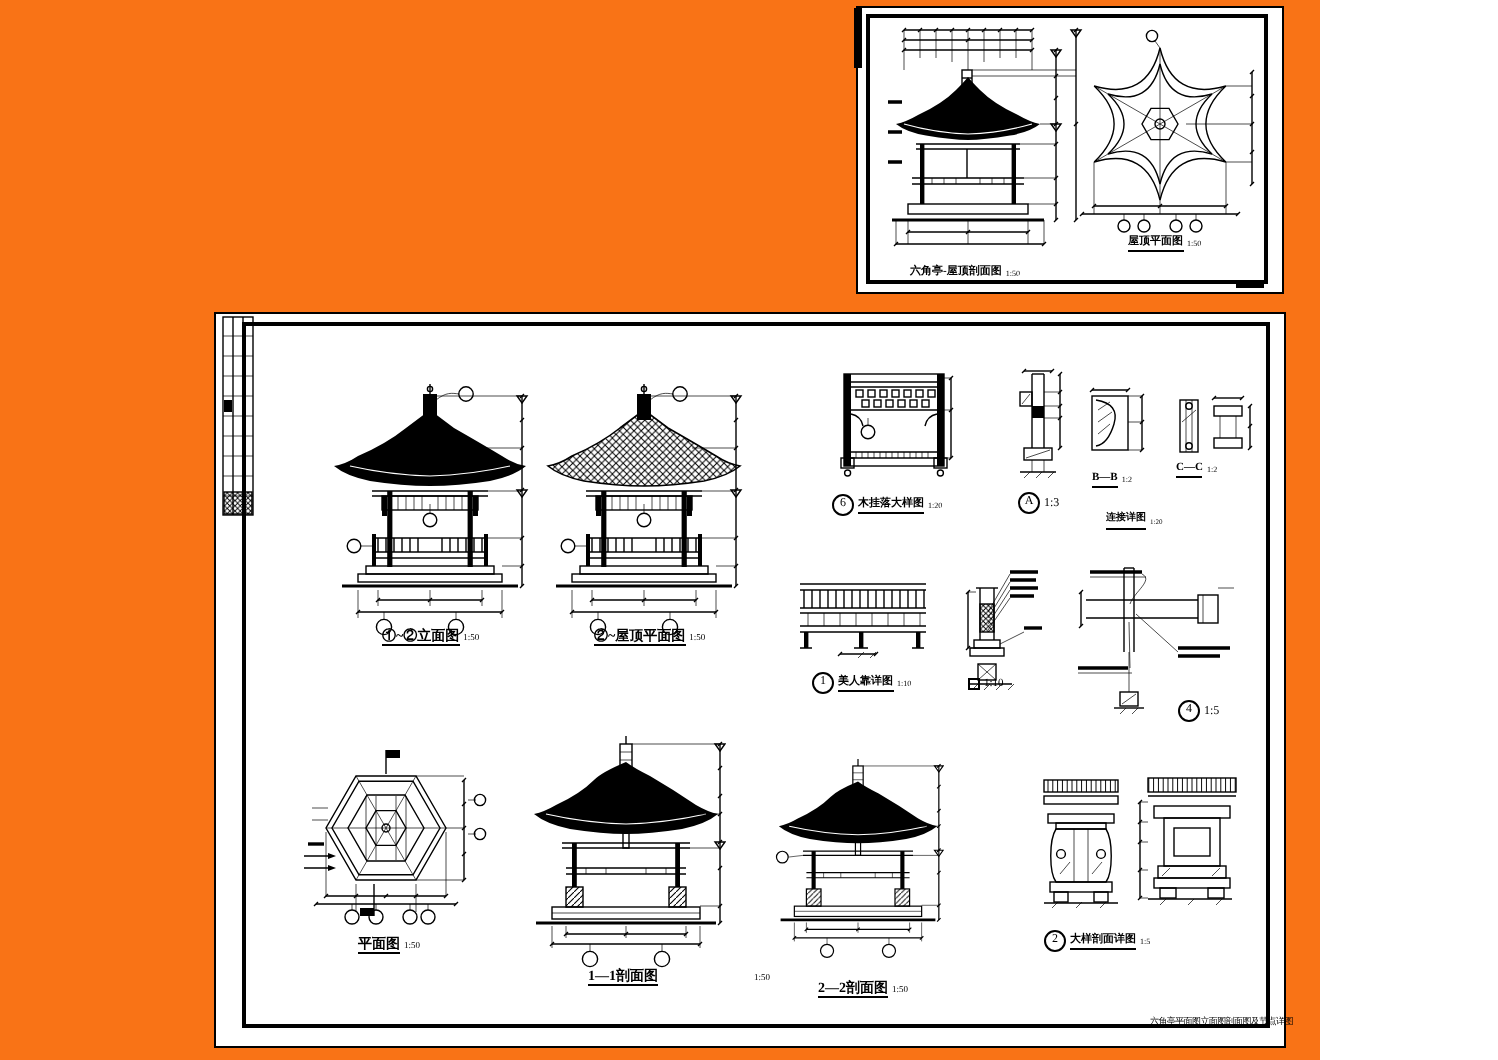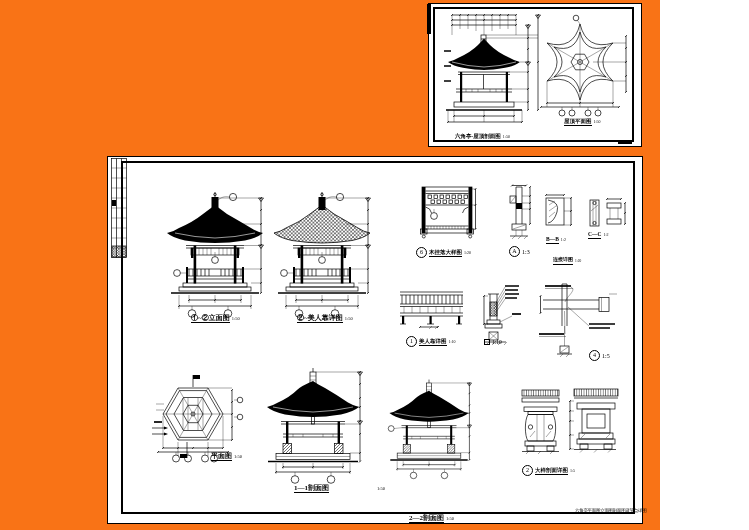--- a/index.html
+++ b/index.html
@@ -221,21 +221,21 @@
       <path d="M13 115l2-2M85 115l2-2"></path>
   <path class="tn" d="M27 114v4M63 114v4"></path>
   <circle cx="27" cy="121.5" r="3.8"></circle>
       <circle cx="63" cy="121.5" r="3.8"></circle>
   <line x1="96" y1="6" x2="96" y2="101"></line>
   <path d="M95 7l2-2M95 19l2-2M95 33l2-2M95 54l2-2M95 78l2-2M95 92l2-2M95 102l2-2"></path>
   <path class="tn" d="M53 6H96M74 32H96M79 53.5H96M79 77H96M86 91H96"></path>
   <path d="M93.5 6h5l-2.5 3.5zM93.5 53h5l-2.5 3.5z"></path>
 </svg>
 <div class="cap" style="left:297px;top:314px;">
-  <span class="t">②~美人靠详图</span>
+  <span class="t">②~屋顶平面图</span>
   <span class="s">1:50</span>
 </div>
 
 <svg class="abs d" style="left:419px;top:185px;" width="58" height="56" viewBox="0 0 58 56">
   <rect x="3" y="2" width="50" height="46"></rect>
   <rect class="f" x="3" y="2" width="3.5" height="46"></rect>
       <rect class="f" x="49.5" y="2" width="3.5" height="46"></rect>
   <rect x="1.5" y="44" width="6.5" height="5"></rect>
       <rect x="48" y="44" width="6.5" height="5"></rect>
   <circle cx="4.8" cy="51.5" r="1.5"></circle>
@@ -433,21 +433,21 @@
   <circle cx="26" cy="86.5" r="3.5"></circle>
       <circle cx="38" cy="86.5" r="3.5"></circle>
       <circle cx="55" cy="86.5" r="3.5"></circle>
       <circle cx="64" cy="86.5" r="3.5"></circle>
   <line x1="82" y1="18" x2="82" y2="68"></line>
   <path d="M81 19l2-2M81 31l2-2M81 43l2-2M81 56l2-2M81 69l2-2"></path>
   <path class="tn" d="M73 42h9M58 16h24M58 68h24M84 28h4M84 45h4"></path>
   <circle cx="90" cy="28" r="2.8"></circle>
       <circle cx="90" cy="45" r="2.8"></circle>
 </svg>
-<div class="cap" style="left:179px;top:452px;margin-left:32px;">
+<div class="cap" style="left:179px;top:468px;">
   <span class="t">平面图</span>
   <span class="s">1:50</span>
 </div>
 
 <svg class="abs d" style="left:263px;top:368px;" width="100" height="122" viewBox="0 0 100 122">
   <line x1="50" y1="0" x2="50" y2="4"></line>
   <rect x="47" y="4" width="6" height="13"></rect>
       <path class="tn" d="M47 8h6M47 12h6"></path>
   <path class="f" d="M4 39 Q9 38 15 34.5 Q27 29 34 22 Q38 18 50 13 L50 13 Q54 16 62 20 Q74 27 85 34.5 Q91 38 96 39 Q90 44 78 46.5 Q62 49 50 49 Q38 49 22 46.5 Q10 44 4 39 Z"></path>
   <path class="w" d="M10 39 Q30 43.5 50 44 Q70 43.5 90 39"></path>
@@ -509,21 +509,21 @@
   <line x1="13" y1="104" x2="87" y2="104"></line>
       <path d="M12 105l2-2M86 105l2-2"></path>
   <path class="tn" d="M32 104v4M68 104v4"></path>
   <circle cx="32" cy="111.5" r="3.8"></circle>
       <circle cx="68" cy="111.5" r="3.8"></circle>
   <line x1="97" y1="4" x2="97" y2="93.5"></line>
   <path d="M96 5l2-2M96 17l2-2M96 31l2-2M96 40l2-2M96 54l2-2M96 67l2-2M96 86l2-2M96 94.5l2-2"></path>
   <path class="tn" d="M53 4h44M80 39h17M82 56h15M87 85h10"></path>
   <path d="M94.5 4h5l-2.5 3.5zM94.5 53h5l-2.5 3.5z"></path>
 </svg>
-<div class="cap" style="left:409px;top:514px;align-items:center;">
+<div class="cap" style="left:409px;top:490px;align-items:center;">
   <span class="t">2—2剖面图</span>
   <span class="s">1:50</span>
 </div>
 
 <svg class="abs d" style="left:518px;top:387px;" width="106" height="76" viewBox="0 0 106 76">
   <rect class="p4" x="4" y="3" width="37" height="6"></rect>
   <rect x="4" y="11" width="37" height="4"></rect>
   <rect x="6" y="20" width="33" height="4.5"></rect>
   <rect x="10" y="24.5" width="25" height="3"></rect>
   <path d="M10 27.5 C6.5 33 6.5 49 10 54 H35 C38.5 49 38.5 33 35 27.5 Z"></path>

